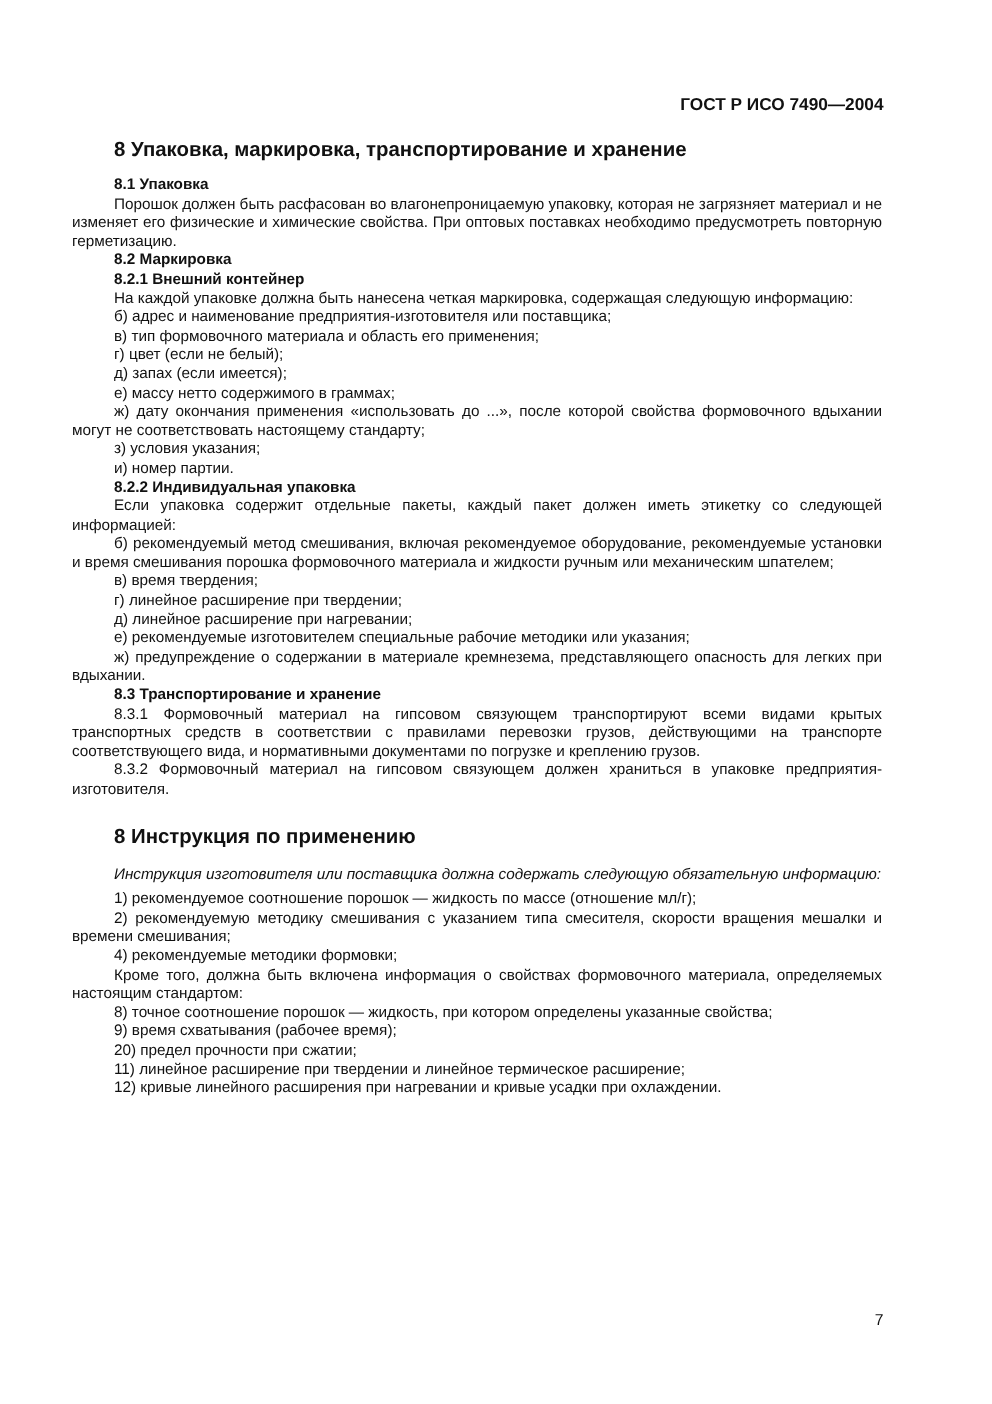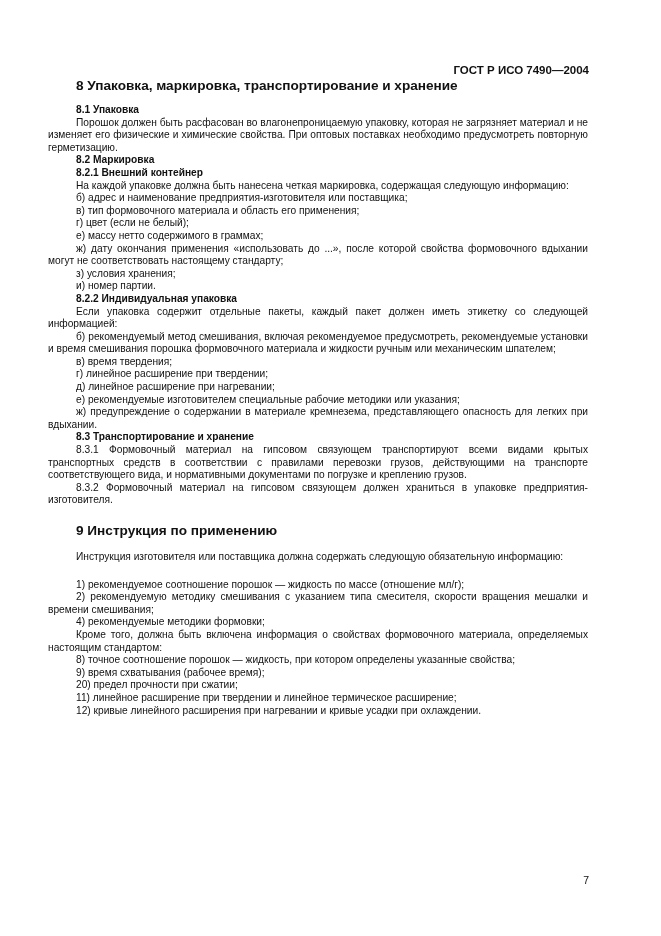--- a/index.html
+++ b/index.html
@@ -1,65 +1,66 @@
 <!DOCTYPE html>
 <html><head>
 <meta charset="utf-8">
 <style>
   html, body { margin: 0; padding: 0; background: #ffffff; }
   body { width: 661px; height: 936px; position: relative; overflow: hidden;
          font-family: "Liberation Sans", sans-serif; color: #111; }
   .page { position: absolute; left: 0; top: 0; width: 661px; height: 936px; }
   .header { position: absolute; top: 64px; right: 72px; font-weight: bold; font-size: 11.5px; }
-  .content { position: absolute; left: 48px; top: 78px; width: 540px; font-size: 10.2px; line-height: 12.6px; }
+  .content { position: absolute; left: 48px; top: 92px; width: 540px; font-size: 10.2px; line-height: 12.6px; }
   .h1 { font-weight: bold; font-size: 13.6px; margin: 0 0 10px 28px; line-height: 16px; }
   .h1.sec9 { margin-top: 16px; margin-bottom: 12px; }
   .h2 { font-weight: bold; margin: 0 0 0 28px; }
   .p { text-indent: 28px; text-align: justify; margin: 0; }
   .li { text-indent: 28px; text-align: justify; margin: 0; }
-  .mb { margin-bottom: 15px; }
+  .mb { margin-bottom: 4px; font-style: italic; }
   .pagenum { position: absolute; top: 874px; right: 72px; font-size: 10.5px; }
 </style>
 </head>
 <body>
 
 <div class="page">
   <div class="header">ГОСТ Р ИСО 7490—2004</div>
 
   <div class="content">
     <div class="h1">8 Упаковка, маркировка, транспортирование и хранение</div>
 
     <div class="h2">8.1  Упаковка</div>
     <p class="p">Порошок должен быть расфасован во влагонепроницаемую упаковку, которая не загрязняет материал и не изменяет его физические и химические свойства. При оптовых поставках необходимо предусмотреть повторную герметизацию.</p>
 
     <div class="h2">8.2 Маркировка</div>
     <div class="h2">8.2.1  Внешний контейнер</div>
     <p class="p">На каждой упаковке должна быть нанесена четкая маркировка, содержащая следующую информацию:</p>
     <p class="li">б)  адрес и наименование предприятия-изготовителя или поставщика;</p>
     <p class="li">в)  тип формовочного материала и область его применения;</p>
     <p class="li">г)  цвет (если не белый);</p>
+    <p class="li">д)  запах (если имеется);</p>
     <p class="li">е)  массу нетто содержимого в граммах;</p>
     <p class="li">ж)  дату окончания применения «использовать до ...», после которой свойства формовочного вдыхании могут не соответствовать настоящему стандарту;</p>
-    <p class="li">з)  условия хранения;</p>
+    <p class="li">з)  условия указания;</p>
     <p class="li">и)  номер партии.</p>
 
     <div class="h2">8.2.2  Индивидуальная упаковка</div>
     <p class="p">Если упаковка содержит отдельные пакеты, каждый пакет должен иметь этикетку со следующей информацией:</p>
-    <p class="li">б)  рекомендуемый метод смешивания, включая рекомендуемое предусмотреть, рекомендуемые установки и время смешивания порошка формовочного материала и жидкости ручным или механическим шпателем;</p>
+    <p class="li">б)  рекомендуемый метод смешивания, включая рекомендуемое оборудование, рекомендуемые установки и время смешивания порошка формовочного материала и жидкости ручным или механическим шпателем;</p>
     <p class="li">в)  время твердения;</p>
     <p class="li">г)  линейное расширение при твердении;</p>
     <p class="li">д)  линейное расширение при нагревании;</p>
     <p class="li">е)  рекомендуемые изготовителем специальные рабочие методики или указания;</p>
     <p class="li">ж)  предупреждение о содержании в материале кремнезема, представляющего опасность для легких при вдыхании.</p>
 
     <div class="h2">8.3  Транспортирование и хранение</div>
     <p class="p">8.3.1  Формовочный материал на гипсовом связующем  транспортируют всеми видами крытых транспортных средств в соответствии с правилами перевозки грузов, действующими на транспорте соответствующего вида, и нормативными документами по погрузке и креплению грузов.</p>
     <p class="p">8.3.2  Формовочный материал на гипсовом связующем должен храниться в упаковке предприятия-изготовителя.</p>
 
-    <div class="h1 sec9">9 Инструкция по применению</div>
+    <div class="h1 sec9">8 Инструкция по применению</div>
     <p class="p mb">Инструкция изготовителя или поставщика должна содержать следующую обязательную информацию:</p>
     <p class="li">1)  рекомендуемое соотношение порошок — жидкость по массе (отношение мл/г);</p>
     <p class="li">2)  рекомендуемую методику смешивания с указанием типа смесителя, скорости вращения мешалки и времени смешивания;</p>
     <p class="li">4)  рекомендуемые методики формовки;</p>
     <p class="p">Кроме того, должна быть включена информация о свойствах формовочного материала, определяемых настоящим стандартом:</p>
     <p class="li">8)  точное соотношение порошок — жидкость, при котором определены указанные свойства;</p>
     <p class="li">9)  время схватывания (рабочее время);</p>
     <p class="li">20)  предел прочности при сжатии;</p>
     <p class="li">11)  линейное расширение при твердении и линейное термическое расширение;</p>
     <p class="li">12)  кривые линейного расширения при нагревании и кривые усадки при охлаждении.</p>

